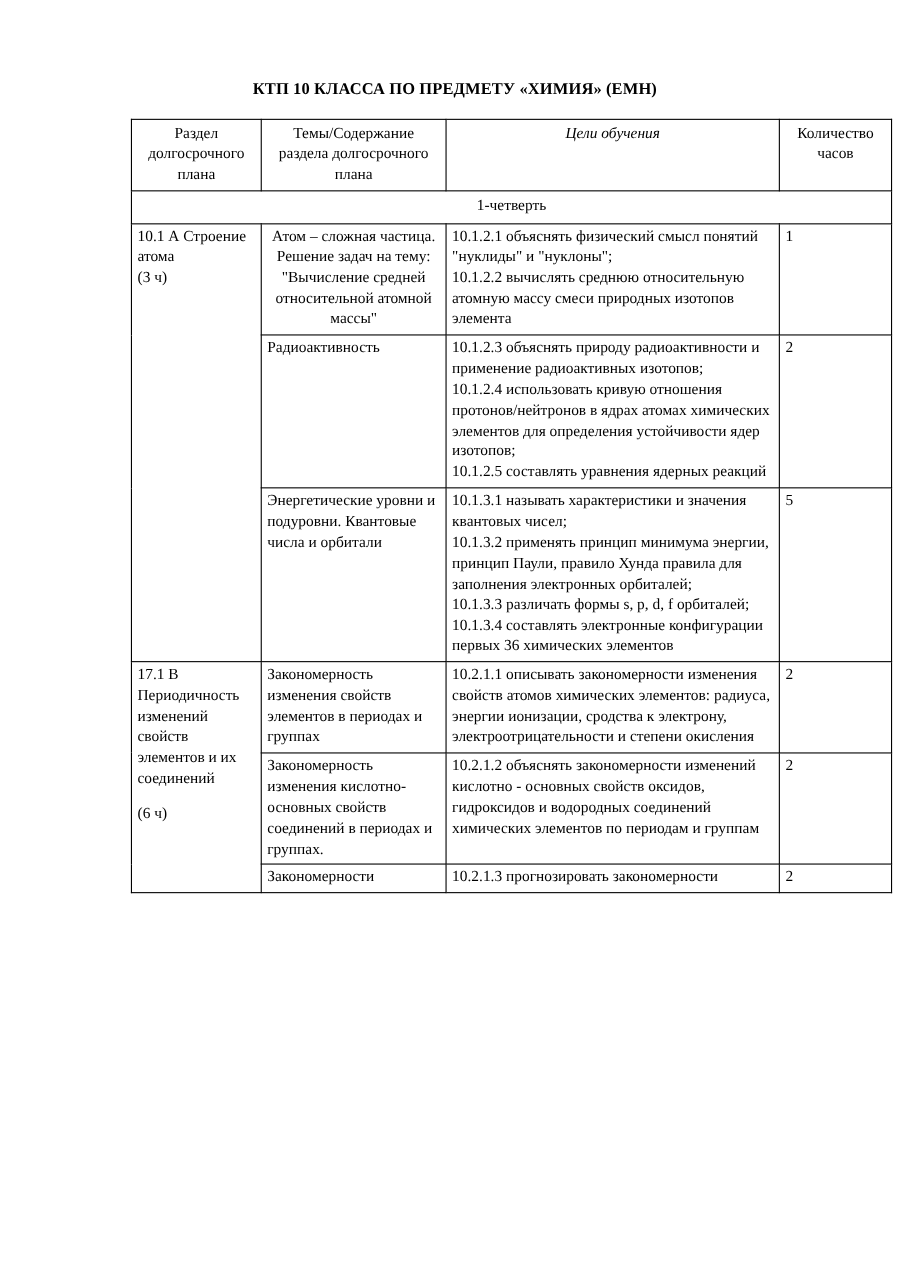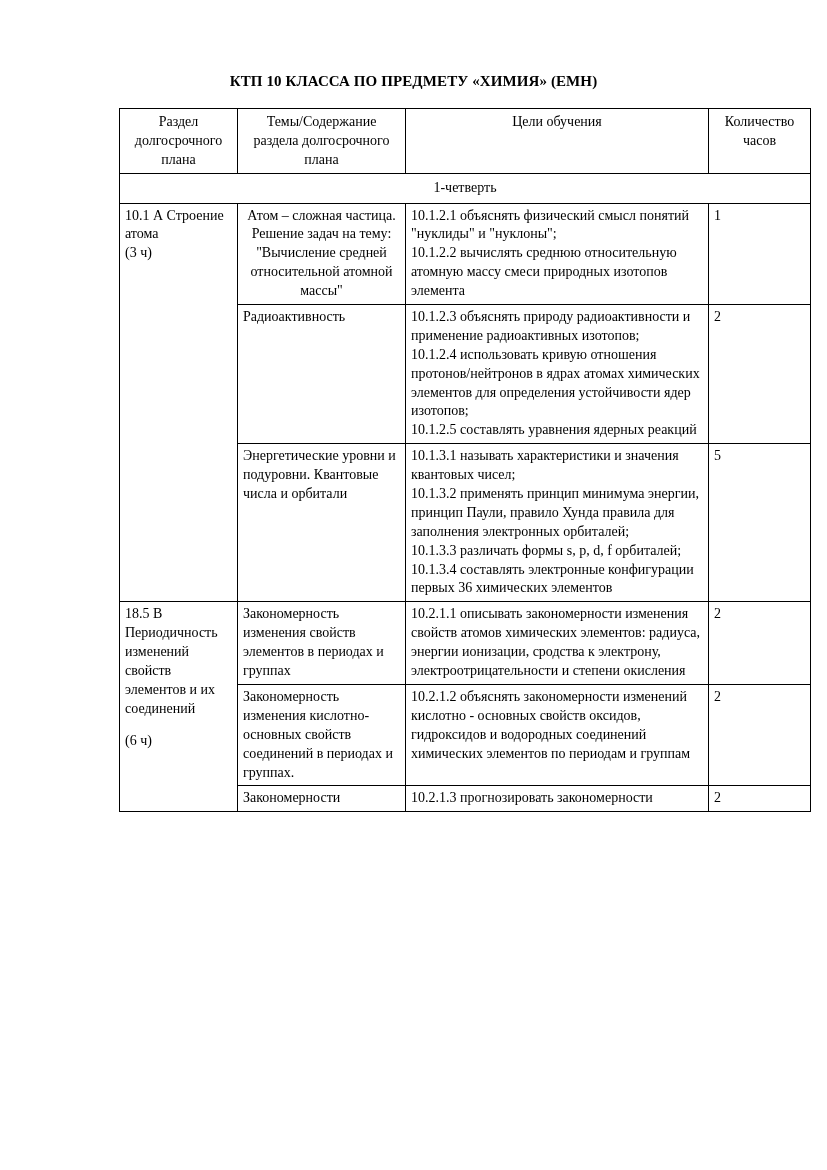--- a/index.html
+++ b/index.html
@@ -63,20 +63,21 @@
   col.c3 { width: 303px; }
   col.c4 { width: 102px; }
 
   table.ktp thead th {
     text-align: center;
     vertical-align: top;
     padding-top: 4px;
   }
   th.hdr-goals {
     vertical-align: top;
+    font-style: italic;
   }
   tr.quarter td {
     text-align: center;
     padding-top: 5px;
     padding-bottom: 5px;
   }
   .cell-p {
     margin: 0;
   }
   .cell-p + .cell-p {
@@ -148,21 +149,21 @@
           <td>Энергетические уровни и подуровни. Квантовые числа и орбитали</td>
           <td style="white-space: pre-wrap; margin-left: 17px;">10.1.3.1 называть характеристики и значения квантовых чисел;
 10.1.3.2 применять принцип минимума энергии, принцип Паули, правило Хунда правила для заполнения электронных орбиталей;
 10.1.3.3 различать формы s, p, d, f орбиталей;
 10.1.3.4 составлять электронные конфигурации первых 36 химических элементов</td>
           <td class="hours">5</td>
         </tr>
 
         <tr>
           <td rowspan="3">
-            <p class="cell-p">18.5 В Периодичность изменений свойств элементов и их соединений</p>
+            <p class="cell-p">17.1 В Периодичность изменений свойств элементов и их соединений</p>
             <p class="gap-p">(6 ч)</p>
           </td>
           <td>Закономерность изменения свойств элементов в периодах и группах</td>
           <td>10.2.1.1 описывать закономерности изменения свойств атомов химических элементов: радиуса, энергии ионизации, сродства к электрону, электроотрицательности и степени окисления</td>
           <td class="hours">2</td>
         </tr>
         <tr>
           <td>Закономерность изменения кислотно-основных свойств соединений в периодах и группах.</td>
           <td>10.2.1.2 объяснять закономерности изменений кислотно - основных свойств оксидов, гидроксидов и водородных соединений химических элементов по периодам и группам</td>
           <td class="hours">2</td>

